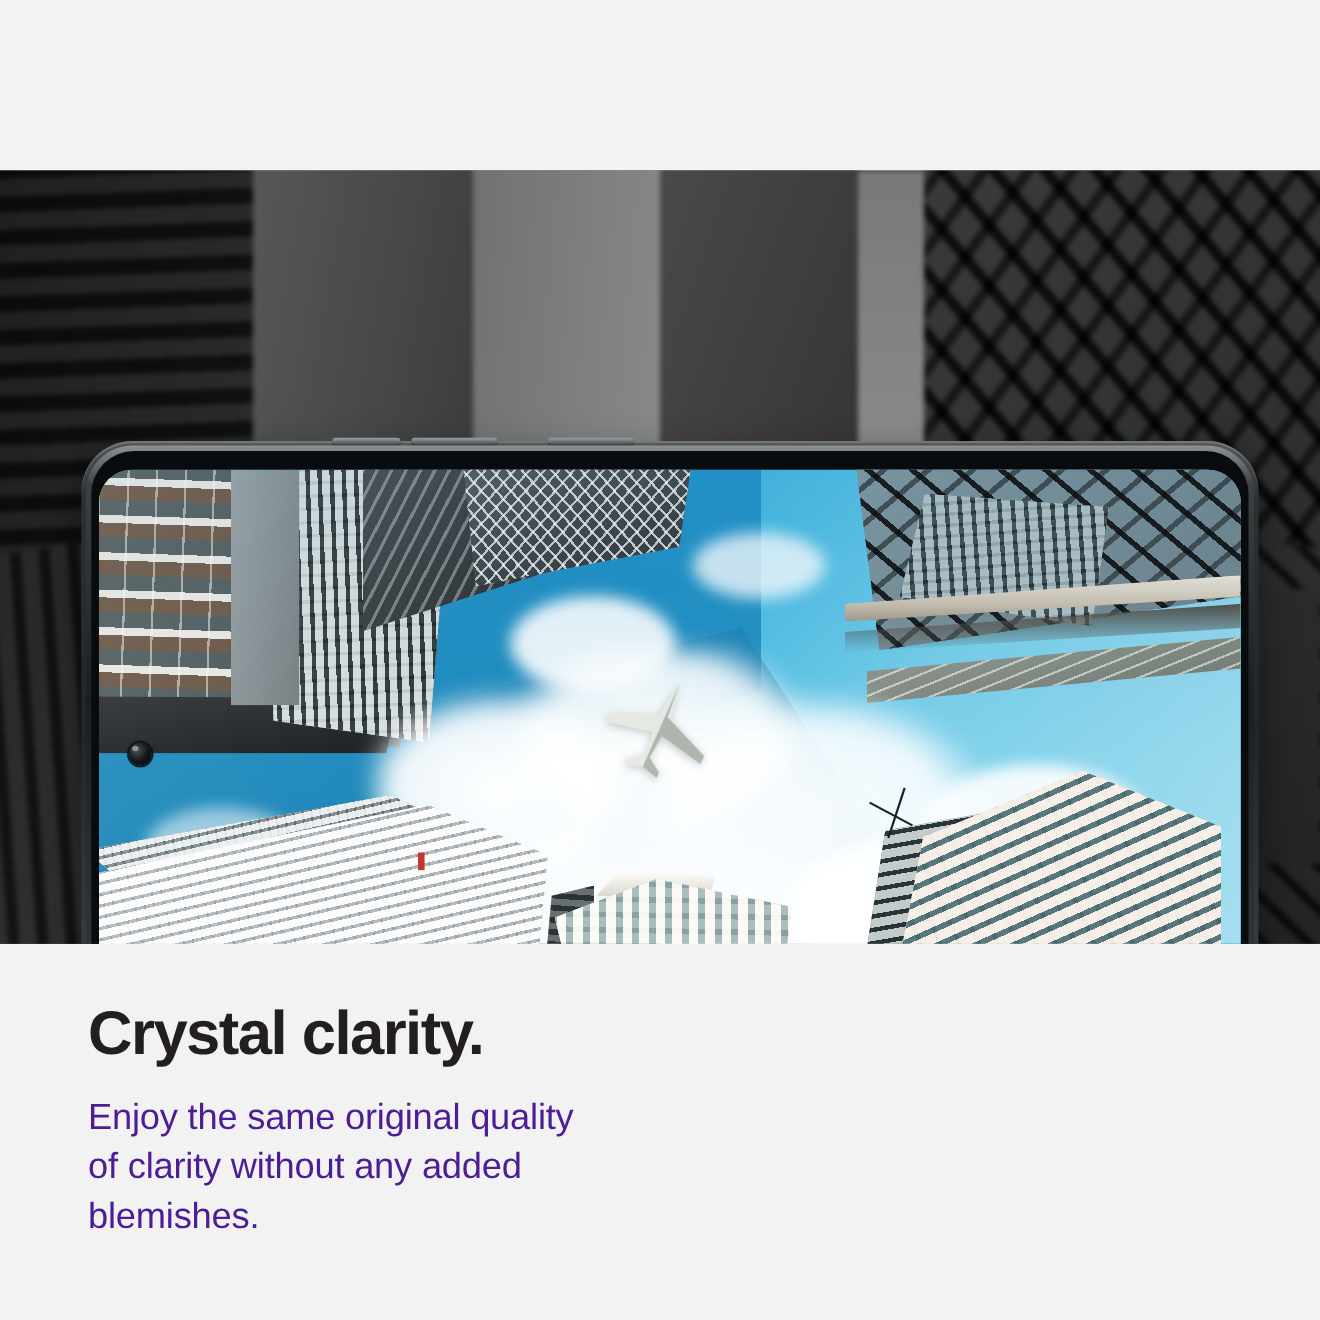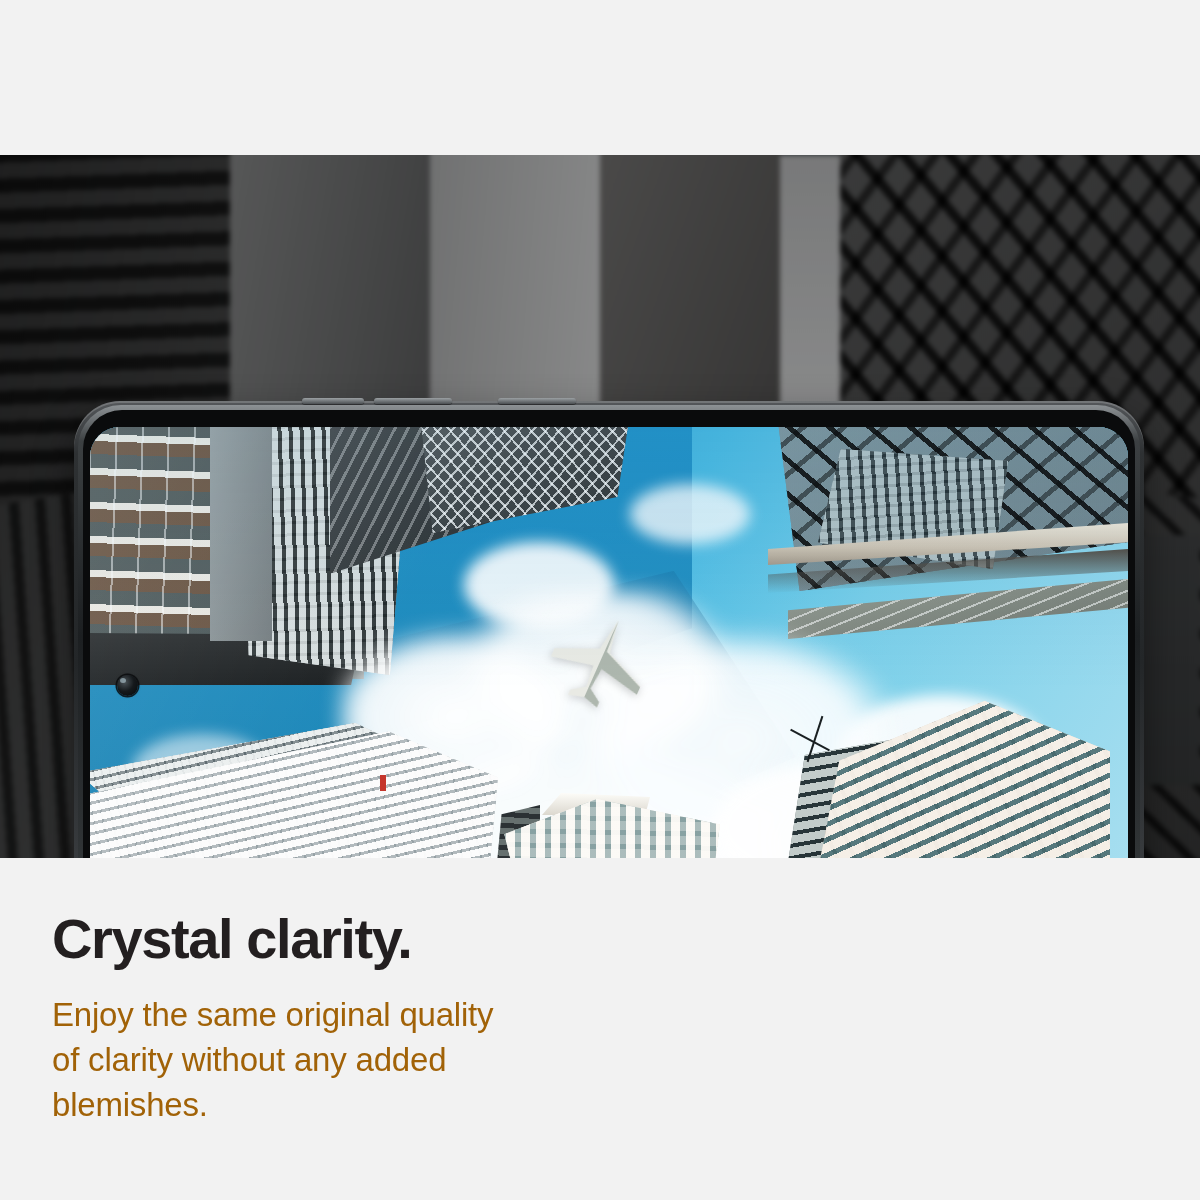--- a/index.html
+++ b/index.html
@@ -341,36 +341,36 @@
     position: absolute; inset: 0;
     background: linear-gradient(180deg, rgba(20,130,185,.10), rgba(255,255,255,0) 55%);
     mix-blend-mode: multiply;
   }
   .screen-gloss {
     position: absolute; inset: 0; pointer-events: none;
     background: linear-gradient(118deg, rgba(255,255,255,.10) 0%, rgba(255,255,255,0) 32%);
   }
 
   
-  .copy { position: absolute; left: 52px; top: 908px; width: 560px; }
+  .copy { position: absolute; left: 80px; top: 908px; width: 560px; }
   .headline {
     margin: 0;
     font-size: 56px;
     line-height: 62px;
     font-weight: 700;
     letter-spacing: -1.4px;
     color: #231f20;
   }
   .subcopy {
     margin: 22px 0 0 0;
     font-size: 33px;
     line-height: 45px;
     font-weight: 400;
     letter-spacing: -0.2px;
-    color: #a16207;
+    color: #4c1d95;
     max-width: 470px;
   }
 </style>
 </head>
 <body>
 
 <div id="page">
 
   <div class="hero-band">
 

